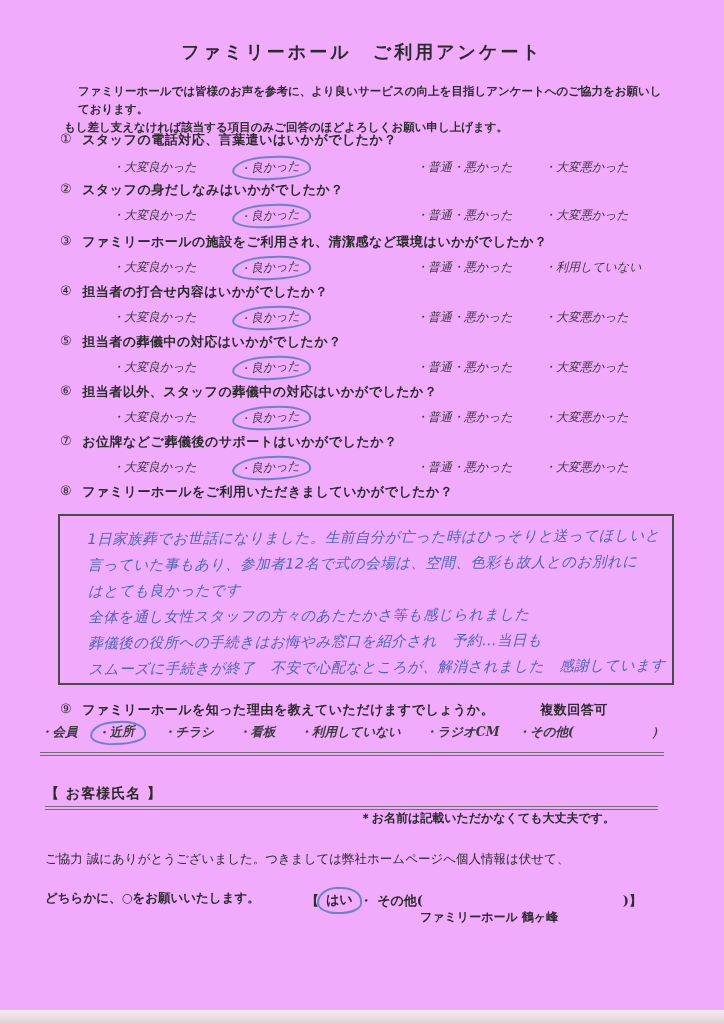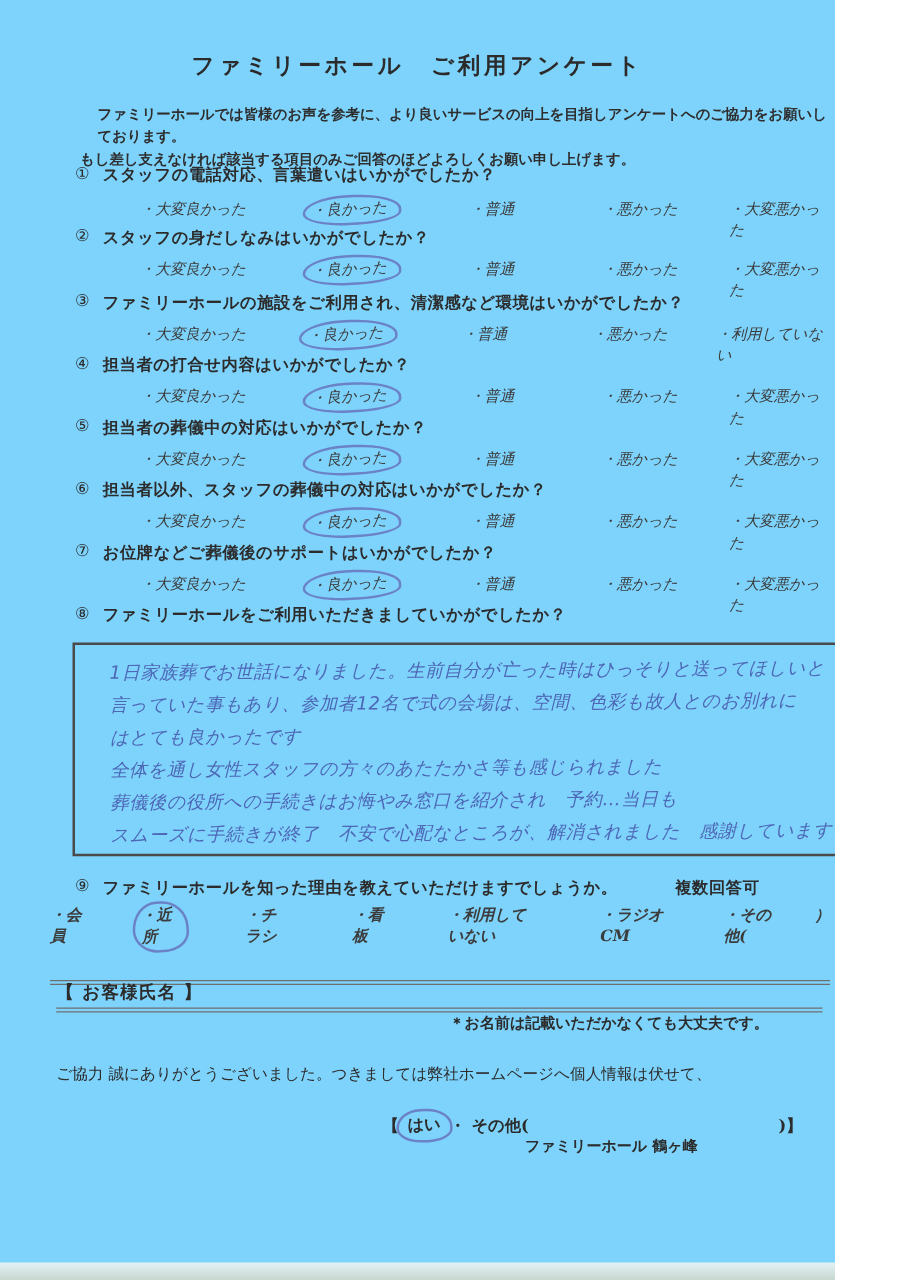--- a/index.html
+++ b/index.html
@@ -1,59 +1,59 @@
 <!DOCTYPE html>
 <html><head>
 <meta charset="utf-8">
 <style>
   * { margin:0; padding:0; box-sizing:border-box; }
   html,body { width:724px; height:1024px; }
   body { font-family:"DejaVu Serif","Liberation Serif",serif; color:#3a3a3a; }
   .page {
-    position:relative; width:668px; height:1024px;
-    background:#7dd3fc; overflow:hidden;
+    position:relative; width:724px; height:1024px;
+    background:#f0abfc; overflow:hidden;
   }
   .page::after{
     content:""; position:absolute; left:0; right:0; bottom:0; height:14px;
     background:linear-gradient(#fbf9f2,#ddd8c6); opacity:.8;
   }
   .title{
     position:absolute; top:40px; left:0; width:100%; text-align:center;
     font-size:18px; font-weight:bold; letter-spacing:3px; color:#2b2b2b;
   }
   .intro{ position:absolute; top:82px; left:64px; width:600px;
     font-size:11.5px; font-weight:bold; line-height:18px; color:#2e2e2e; }
   .intro .l1{ padding-left:14px; }
   .qhead{ position:absolute; left:60px; display:flex; gap:10px;
     font-size:13px; font-weight:bold; color:#2c2c2c; letter-spacing:.5px; }
   .qnum{ font-weight:normal; }
   .opts{ position:absolute; left:112px; display:flex;
-    font-size:12px; font-style:italic; color:#3c3c3c;gap:10px; }
+    font-size:12px; font-style:italic; color:#3c3c3c; }
   .opts .o1{ width:126px; } .opts .o2{ width:118px; }
-  .opts .o3{ width:96px; }  .opts .o4{ width:92px; }
+  .opts .o3{ width:96px;text-align:right; }  .opts .o4{ width:92px; }
   .circled{
     display:inline-block; border:2px solid #6b82c6;
     border-radius:48% 52% 50% 50% / 62% 58% 42% 48%;
     padding:1px 9px 2px 5px; margin:-3px 0 0 -6px;
     transform:rotate(-3deg);
   }
   .cbox{
     position:absolute; left:58px; top:514px; width:616px; height:171px;
     border:2px solid #4a4a4a; padding:8px 10px 0 28px;
   }
   .hand{
     font-family:"DejaVu Sans","Liberation Sans",sans-serif;
     font-style:italic; color:#4d66b5; font-size:14.5px; line-height:26px;
     letter-spacing:.5px; transform:rotate(-.4deg); white-space:nowrap;
   }
   .q9row{
     position:absolute; left:40px; top:724px; width:624px;
     display:flex; align-items:flex-start;
     font-size:12.5px; font-style:italic; font-weight:600; color:#3c3c3c;
-    border-bottom:4px double #6f6f6f; padding-bottom:22px;gap:16px;
+    border-bottom:4px double #6f6f6f; padding-bottom:7px;
   }
   .q9row .sp{ flex:1; }
   .q9row span{ margin-right:0; }
   .q9gap{ width:18px; }
   .q9gap-wide{ width:24px; }
   .namewrap{
     position:absolute; left:45px; top:783px; width:613px;
     border-bottom:4px double #6f6f6f; padding-bottom:3px;
   }
   .namelabel{ font-size:14px; font-weight:bold; color:#2c2c2c; letter-spacing:1px; }
@@ -207,20 +207,21 @@
 
   <div class="namewrap">
     <span class="namelabel">【 お客様氏名 】</span>
   </div>
   <div class="namenote">＊お名前は記載いただかなくても大丈夫です。</div>
 
   <div class="closing">
     <div>ご協力 誠にありがとうございました。つきましては弊社ホームページへ個人情報は伏せて、</div>
   </div>
 
+  <div class="instr">どちらかに、○をお願いいたします。</div>
 
   <div class="consent">
     <span>【</span>
     <span class="circled">はい</span>
     <span>・ その他(</span>
     <span class="sp"></span>
     <span>)】</span>
   </div>
 
   <div class="brand">ファミリーホール 鶴ヶ峰</div>

